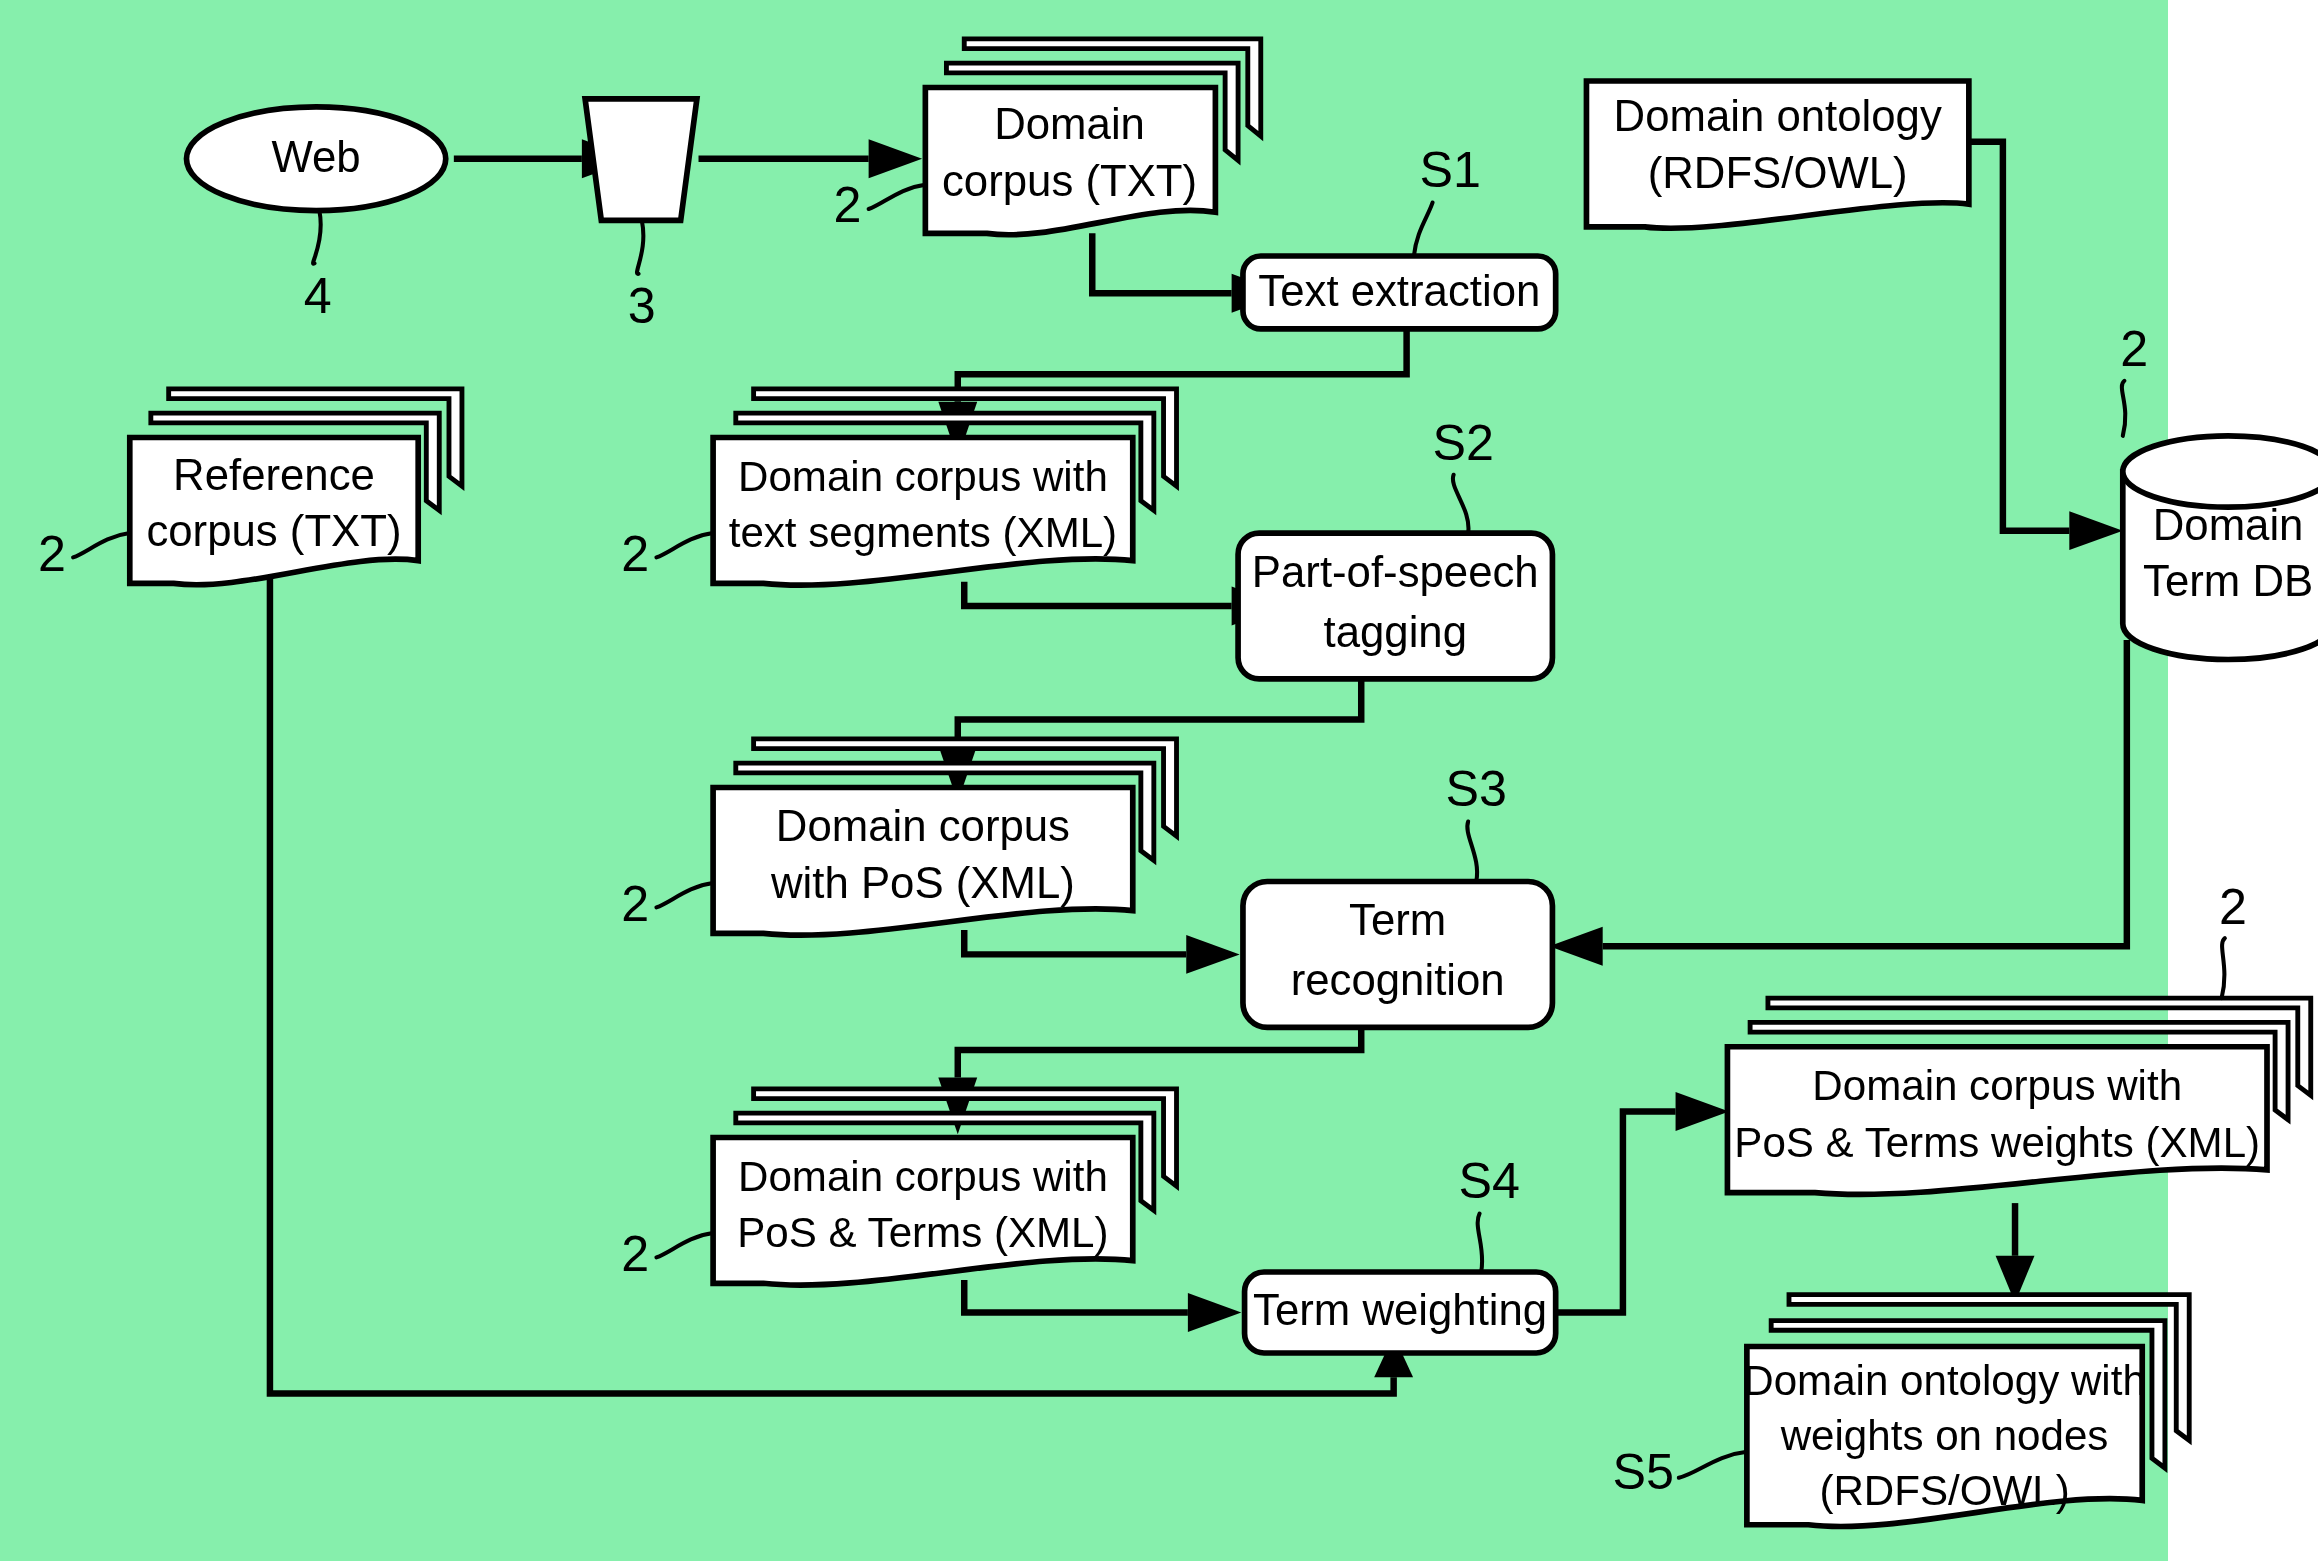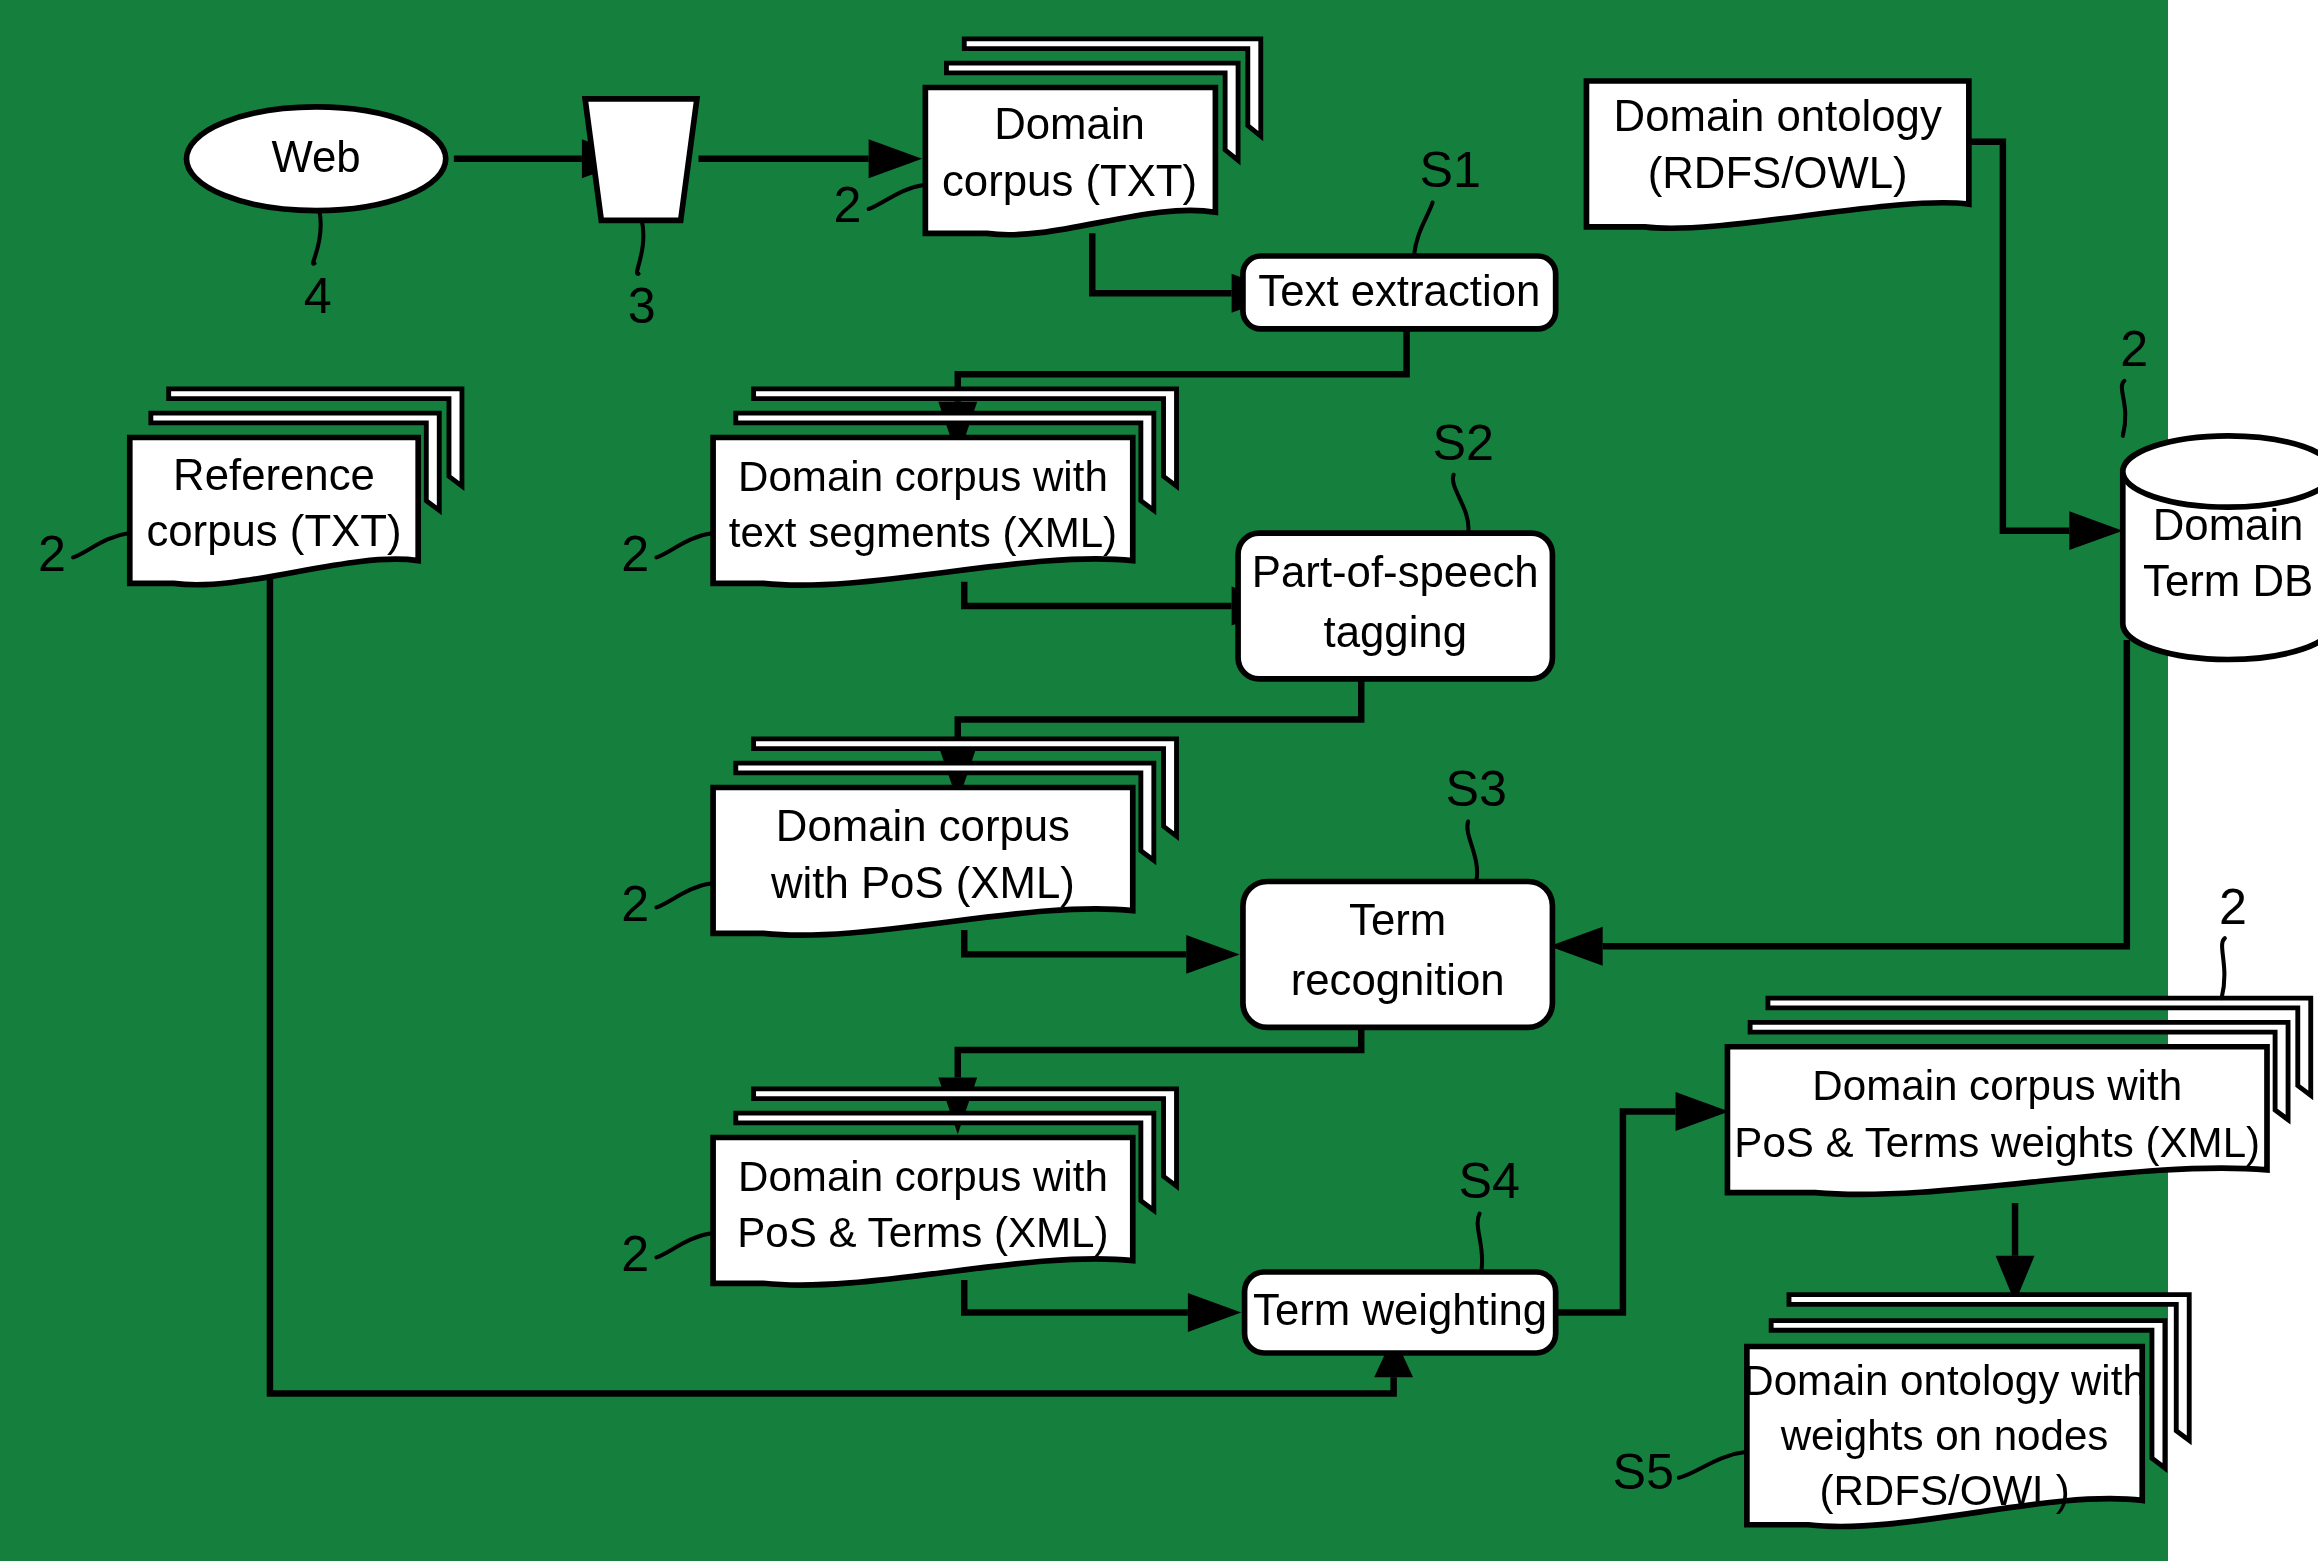--- a/index.html
+++ b/index.html
@@ -1,18 +1,18 @@
 <!DOCTYPE html>
 <html style="font-size:13px"><head>
 <meta charset="utf-8">
 <style>
   html,body{margin:0;padding:0;background:#ffffff;}
   body{width:2319px;height:1562px;overflow:hidden;
        font-family:"Liberation Sans", sans-serif;}
-  #stage{position:relative;width:2168px;height:1562px;background:#15803d;}
+  #stage{position:relative;width:2168px;height:1562px;background:#86efac;}
   svg#diagram{position:absolute;left:0;top:0;width:2319px;height:1562px;display:block;}
   .shape{fill:#ffffff;stroke:#000000;stroke-width:7;stroke-linejoin:miter;stroke-linecap:butt;}
   .back{fill:#ffffff;stroke:#000000;stroke-width:6;}
   .conn{fill:none;stroke:#000000;stroke-width:8;stroke-linecap:butt;stroke-linejoin:miter;}
   .leader{fill:none;stroke:#000000;stroke-width:5;stroke-linecap:round;}
   .arrowhead{fill:#000000;stroke:none;}
   text{font-family:"Liberation Sans", sans-serif;fill:#000000;
        stroke:none;text-anchor:middle;dominant-baseline:middle;}
   .lbl{font-size:54px;}
   .lbl-sm{font-size:52px;}

